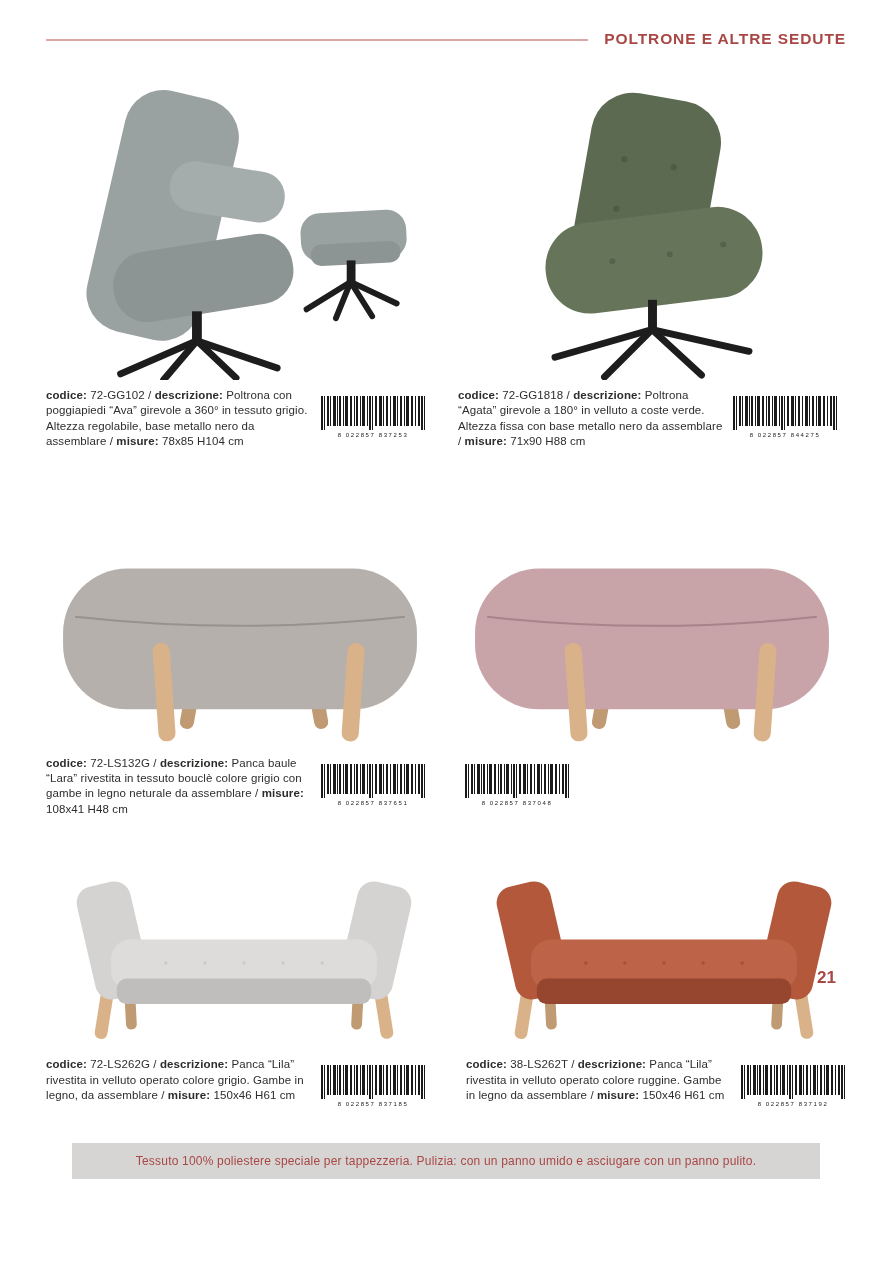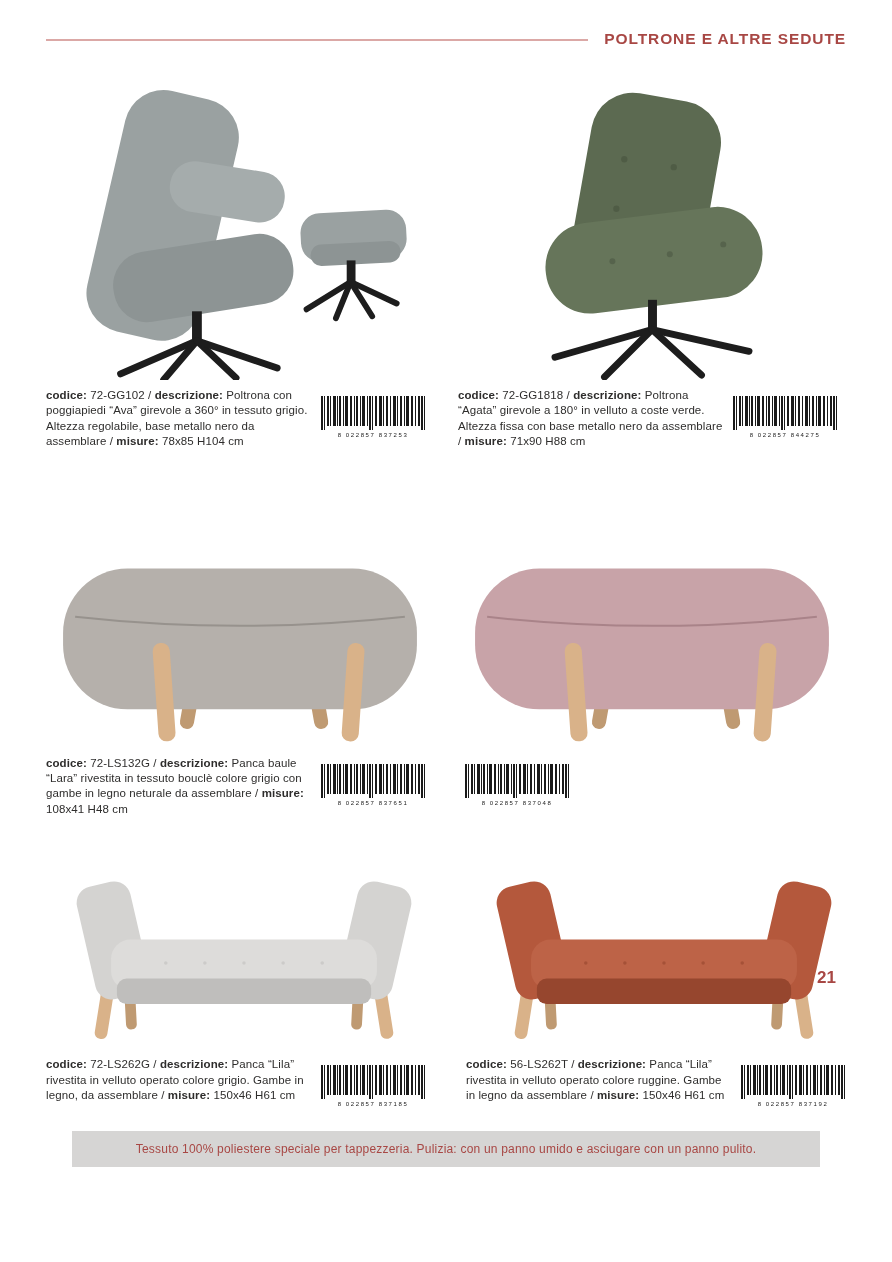--- a/index.html
+++ b/index.html
@@ -51,21 +51,21 @@
   .c-lila-grey        { fill:var(--fabric_lila_grey); }
   .c-lila-grey-light  { fill:var(--fabric_lila_grey_light); }
   .c-lila-grey-dark   { fill:var(--fabric_lila_grey_dark); }
   .c-lila-rust        { fill:var(--fabric_lila_rust); }
   .c-lila-rust-light  { fill:var(--fabric_lila_rust_light); }
   .c-lila-rust-dark   { fill:var(--fabric_lila_rust_dark); }
   .c-wood      { fill:var(--wood); }
   .c-wood-dark { fill:var(--wood_dark); }
 
   
-  .footer-banner { margin:24px 72px 0 72px; height:36px; background:var(--banner_bg);
+  .footer-banner { margin:36px 72px 0 72px; height:36px; background:var(--banner_bg);
                    display:flex; align-items:center; justify-content:center;text-align:center; }
   .footer-banner span { font-size:12px; color:var(--accent); letter-spacing:.2px; }
   .page-number { position:absolute; right:56px; bottom:24px; font-size:17px;
                  font-weight:700; color:var(--accent); }
 </style>
 </head>
 <body>
 
 <svg width="0" height="0" style="position:absolute" aria-hidden="true">
   <symbol id="bc" viewBox="0 0 104 36">
@@ -284,21 +284,21 @@
           <g class="c-lila-rust-dark" opacity="0.6">
             <circle cx="120" cy="92" r="1.8"></circle>
               <circle cx="160" cy="92" r="1.8"></circle>
               <circle cx="200" cy="92" r="1.8"></circle>
             <circle cx="240" cy="92" r="1.8"></circle>
               <circle cx="280" cy="92" r="1.8"></circle>
           </g>
         </svg>
       </div>
       <div class="info">
-        <p class="desc"><b>codice:</b> <span>56-LS262T</span> <span>/</span> <b>descrizione:</b> <span>Panca “Lila” rivestita in velluto operato colore ruggine. Gambe in legno da assemblare</span> <span>/</span> <b>misure:</b> <span>150x46 H61 cm</span></p>
+        <p class="desc"><b>codice:</b> <span>38-LS262T</span> <span>/</span> <b>descrizione:</b> <span>Panca “Lila” rivestita in velluto operato colore ruggine. Gambe in legno da assemblare</span> <span>/</span> <b>misure:</b> <span>150x46 H61 cm</span></p>
         <div class="barcode">
           <svg class="bars">
               <use href="#bc"></use>
             </svg>
           <div class="barcode-digits">8 022857 837192</div>
         </div>
       </div>
     </section>
   </div>
 

